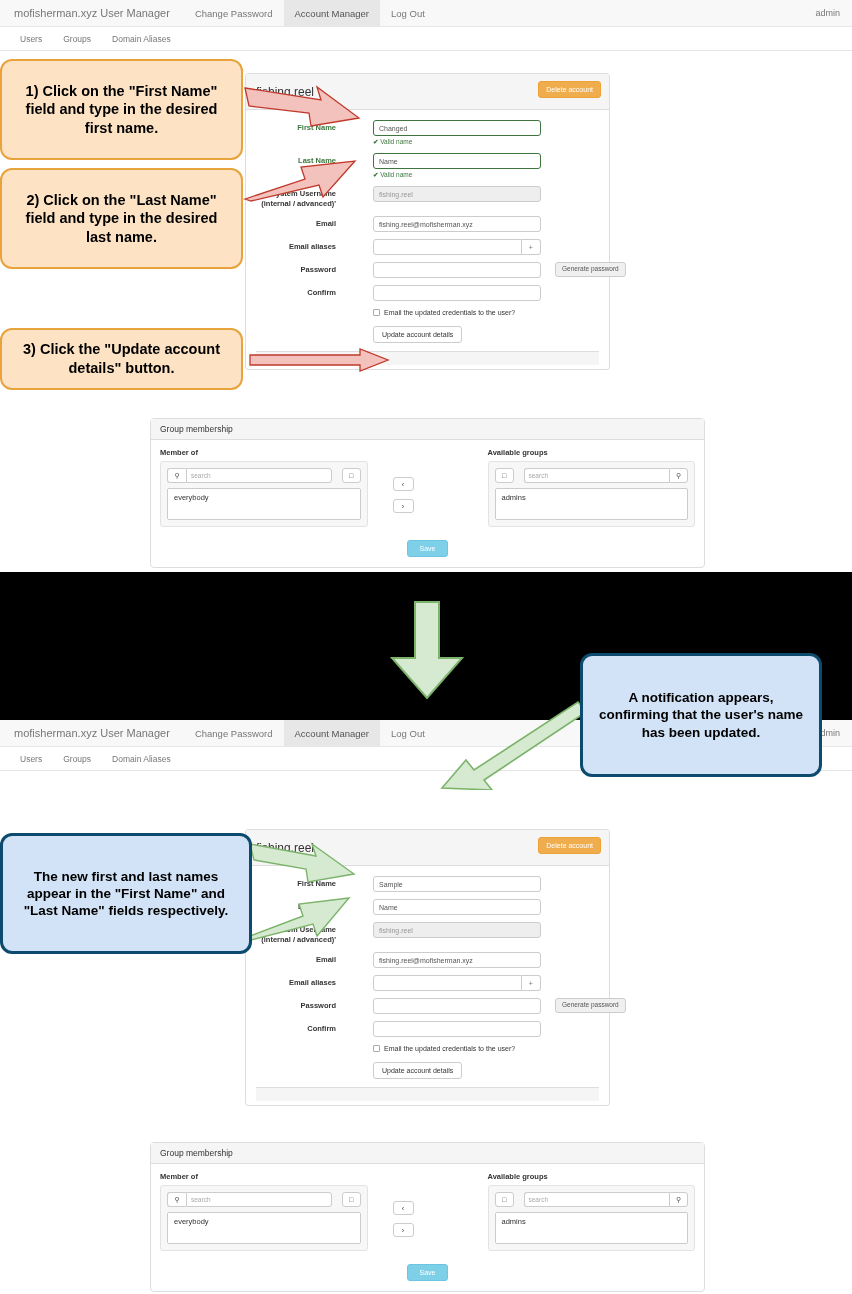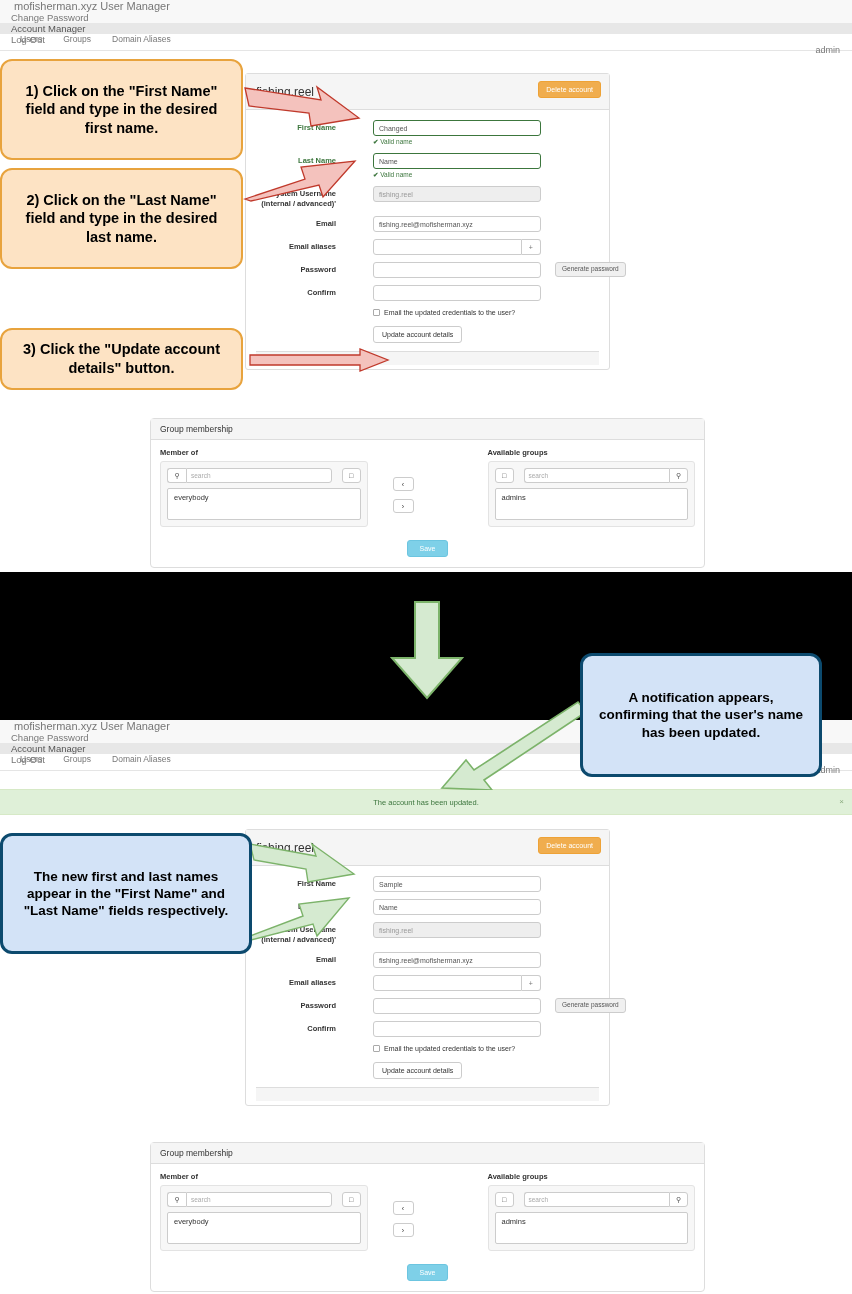--- a/index.html
+++ b/index.html
@@ -12,21 +12,21 @@
     position: relative;
   }
 
   
   .panel { position:absolute; left:0; width:852px; background:#fff; overflow:hidden; }
   #panel-top    { top:0;   height:572px; }
   #panel-bottom { top:720px; height:574px; }
 
   .navbar {
     height:27px; background:#f8f8f8; border-bottom:1px solid #e7e7e7;
-    display:flex; align-items:stretch; position:relative;flex-direction:column;
+    display:flex; align-items:stretch; position:relative;
   }
   .brand {
     font-size:11px; color:#777; padding:0 14px; display:flex; align-items:center;
     white-space:nowrap;
   }
   .nav-link {
     font-size:9.5px; color:#777; padding:0 11px; display:flex; align-items:center;
     white-space:nowrap;
   }
   .nav-link.active { background:#e7e7e7; color:#555; }
@@ -309,24 +309,20 @@
   </div>
 
   <div class="subnav">
     <div class="subnav-item">Users</div>
     <div class="subnav-item">Groups</div>
     <div class="subnav-item">Domain Aliases</div>
   </div>
 
   <div style="height:18px;background:#fff;"></div>
 
-  <div class="alert">
-    <span class="alert-text">The account has been updated.</span>
-    <span class="alert-close">×</span>
-  </div>
 
   <div class="card" style="top:109px;">
     <div class="card-head">
       <span class="card-title">fishing.reel</span>
       <button class="btn-danger">Delete account</button>
     </div>
     <div class="card-body">
 
       <div class="frow">
         <div class="flabel">First Name</div>

